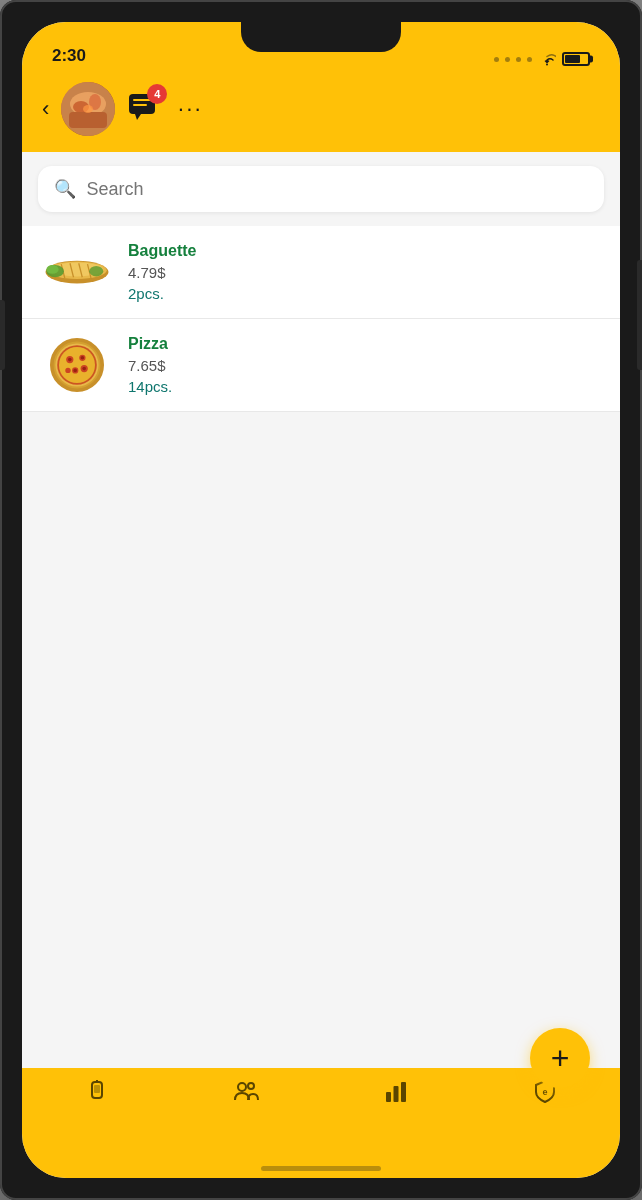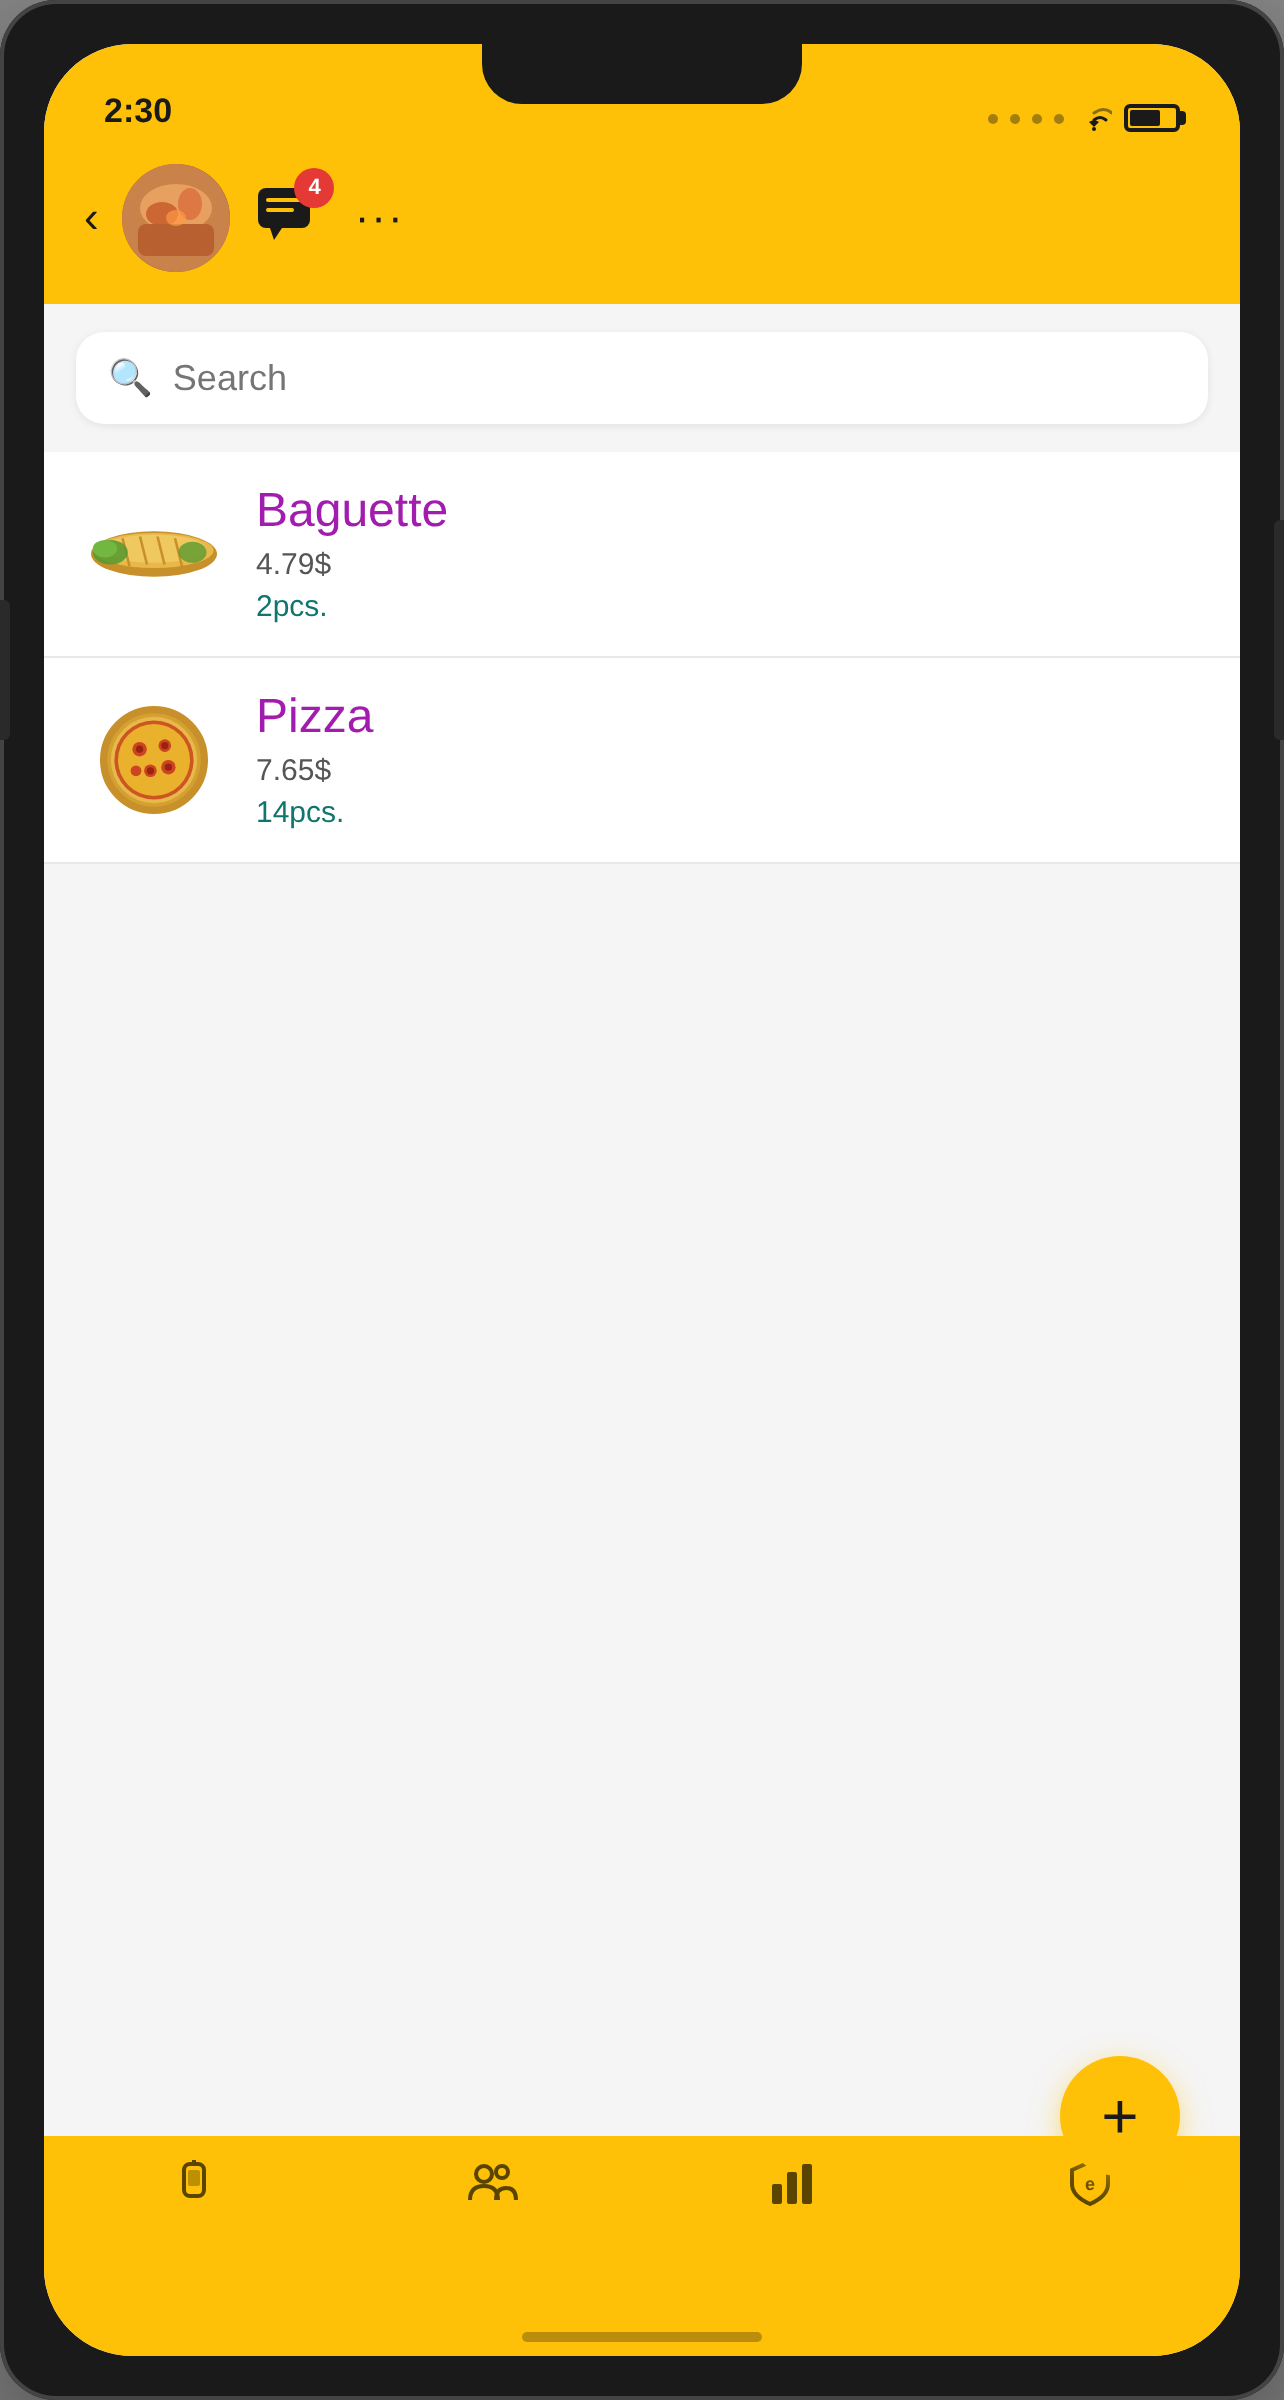--- a/index.html
+++ b/index.html
@@ -10,21 +10,21 @@
       justify-content: center;
       align-items: center;
       min-height: 100vh;
       font-family: -apple-system, BlinkMacSystemFont, 'Segoe UI', sans-serif;
     }
 
     .phone-frame {
       width: 642px;
       height: 1200px;
       background: #1a1a1a;
-      border-radius: 28px;
+      border-radius: 16px;
       position: relative;
       overflow: hidden;
       box-shadow: 0 30px 80px rgba(0,0,0,0.5), inset 0 0 0 2px #444;
     }
 
     .phone-screen {
       position: absolute;
       top: 22px;
       left: 22px;
       right: 22px;
@@ -269,23 +269,23 @@
       height: 54px;
     }
 
     .item-info {
       display: flex;
       flex-direction: column;
       gap: 4px;
     }
 
     .item-name {
-      font-size: 24px;
-      font-weight: 400;
-      color: #a21caf;
+      font-size: 16px;
+      font-weight: 700;
+      color: #15803d;
     }
 
     .item-price {
       font-size: 15px;
       color: #555;
     }
 
     .item-qty {
       font-size: 15px;
       color: #0f766e;

